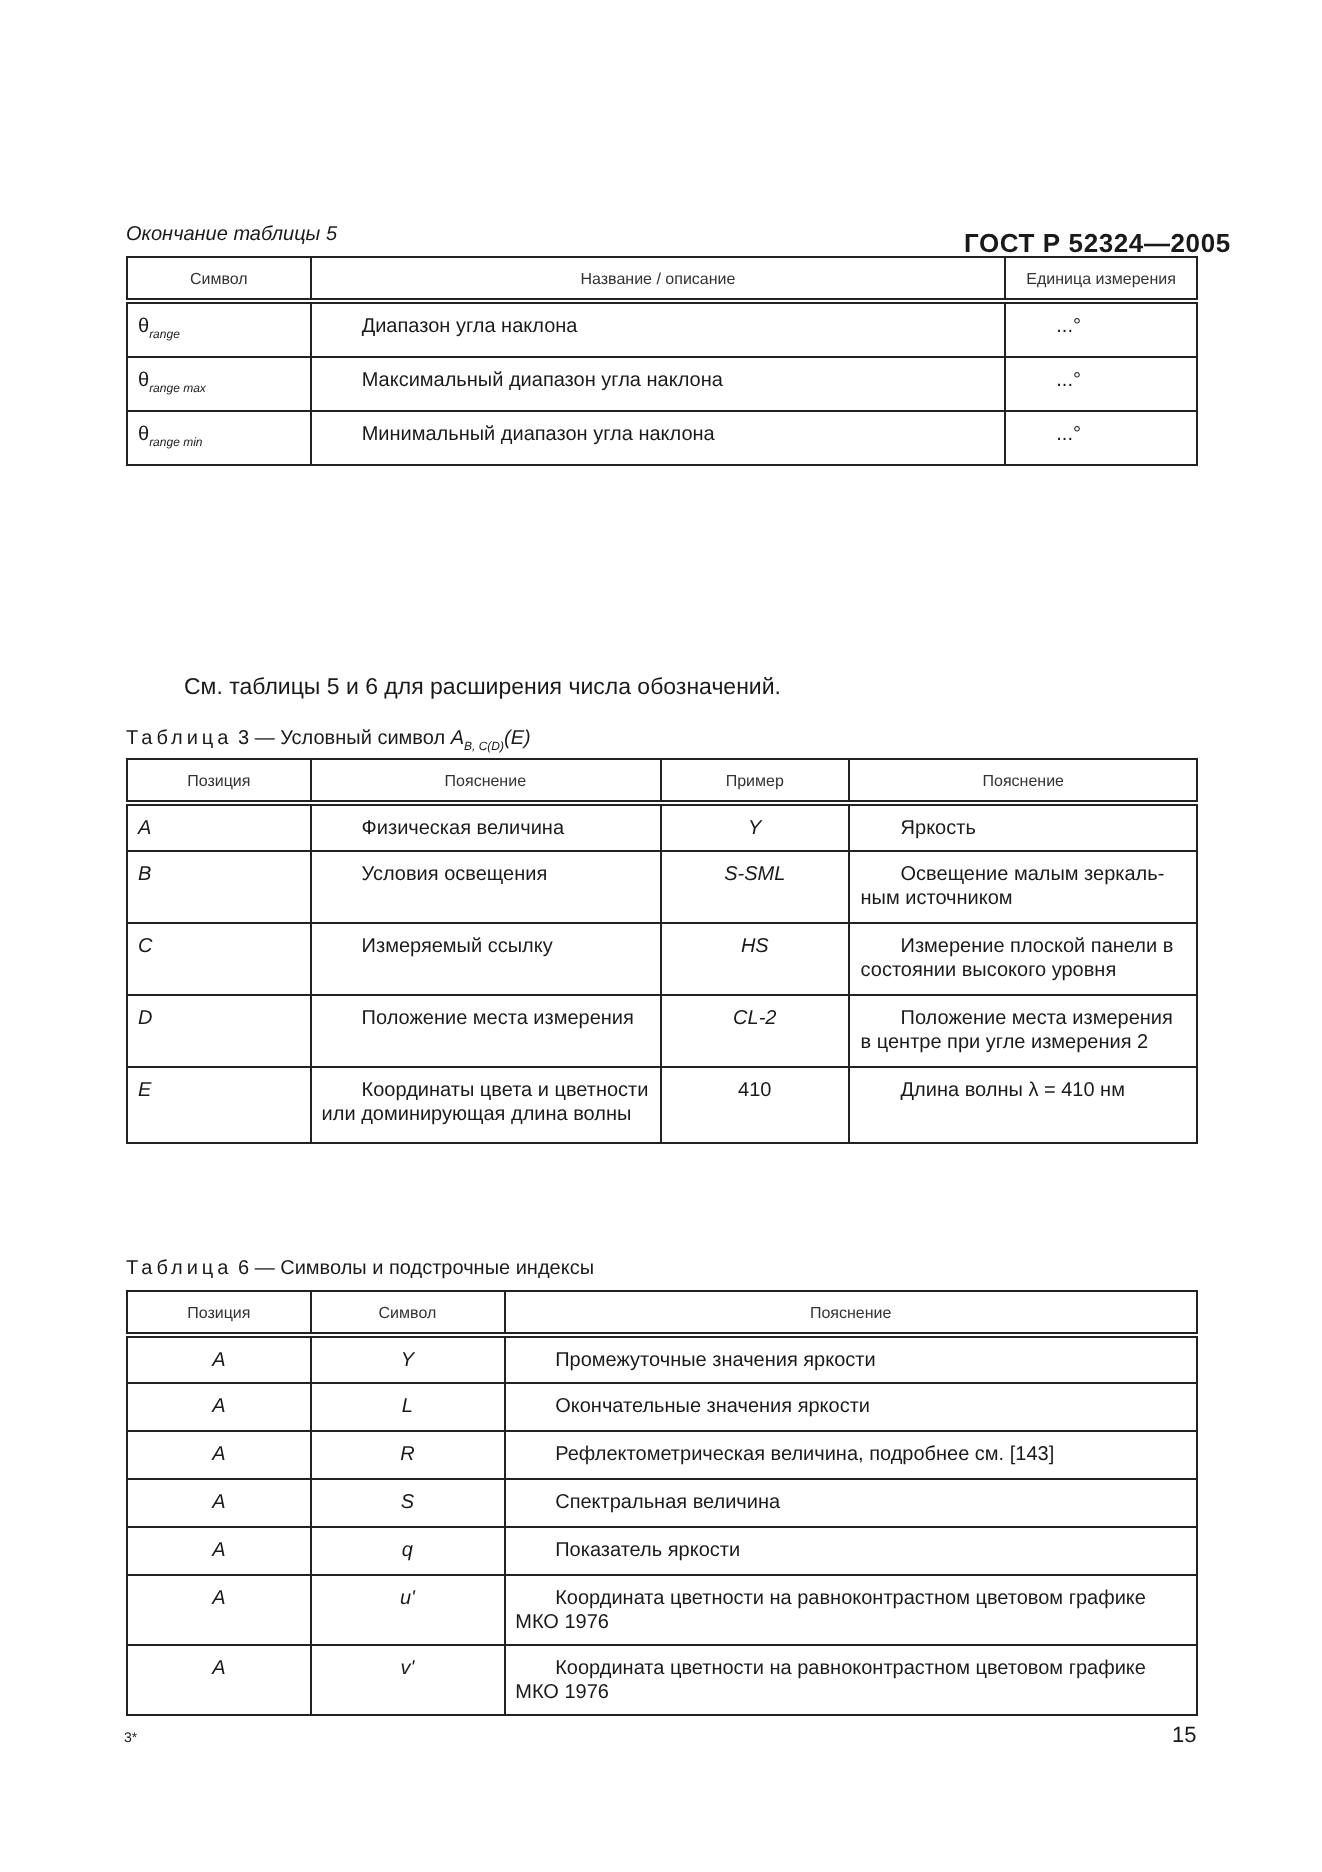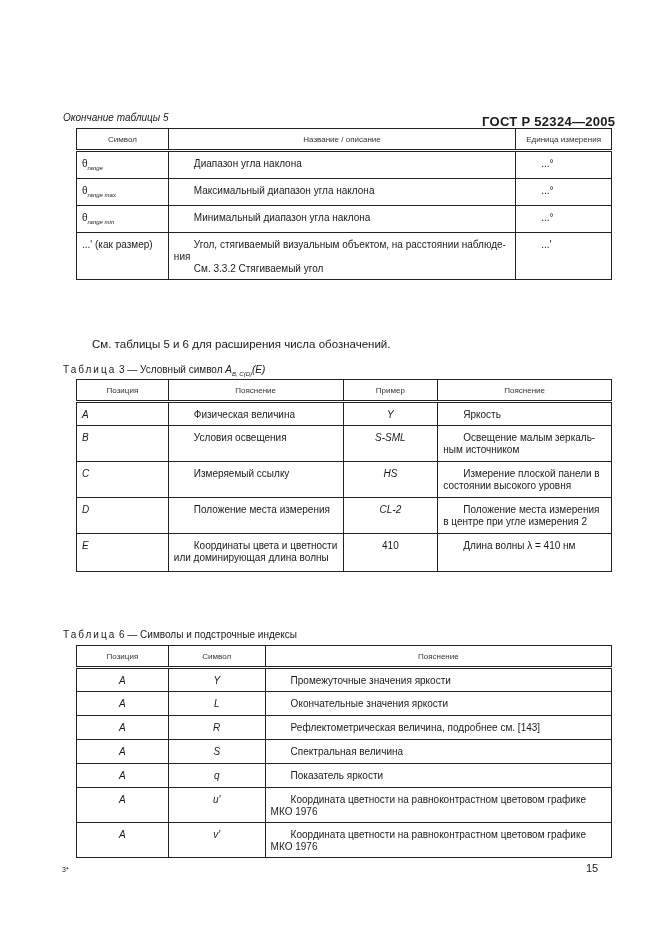--- a/index.html
+++ b/index.html
@@ -3,21 +3,21 @@
 <meta charset="utf-8">
 <style>
   html, body { margin: 0; padding: 0; background: #fff; }
   body { width: 661px; height: 936px; position: relative; overflow: hidden;
          font-family: "Liberation Sans", sans-serif; color: #1a1a1a; }
   .abs { position: absolute; }
   .doc-id { left: 482px; top: 80px; font-size: 13px; font-weight: bold; letter-spacing: 0.3px; margin-top: 34px; }
   .caption-it { font-style: italic; font-size: 10px; }
   .caption { font-size: 10px; }
   .spaced { letter-spacing: 2px; }
-  table { border-collapse: collapse; position: absolute; font-size: 10px; margin-left: 13px; }
+  table { border-collapse: collapse; position: absolute; font-size: 10px; }
   td, th { border: 1px solid #222; vertical-align: top; padding: 0; }
   th { font-weight: normal; font-size: 8px; color: #333; text-align: center; vertical-align: middle; height: 20px; }
   thead tr { border-bottom: 3px double #222; }
   .cell { padding: 6px 5px 4px 5px; line-height: 12px; }
   .ind { text-indent: 20px; }
   .it { font-style: italic; }
   .c { text-align: center; }
   .sub { font-size: 6px; font-style: italic; vertical-align: -3px; }
   .para { left: 92px; top: 338px; font-size: 11.5px; }
   .note { padding: 8px 6px; line-height: 14px; }
@@ -51,28 +51,20 @@
     </tr>
     <tr style="height:24px">
       <td class="cell"><span>θ</span><span class="sub">range max</span></td>
       <td class="cell ind">Максимальный диапазон угла наклона</td>
       <td class="cell ind">...°</td>
     </tr>
     <tr style="height:24px">
       <td class="cell"><span>θ</span><span class="sub">range min</span></td>
       <td class="cell ind">Минимальный диапазон угла наклона</td>
       <td class="cell ind">...°</td>
-    </tr>
-    <tr style="height:44px">
-      <td class="cell">...' (как размер)</td>
-      <td class="cell">
-          <div class="ind">Угол, стягиваемый визуальным объектом, на расстоянии наблюде-ния</div>
-          <div class="ind">См. 3.3.2 Стягиваемый угол</div>
-        </td>
-      <td class="cell ind">...'</td>
     </tr>
   </tbody>
 </table>
 
 <div class="abs para">См. таблицы 5 и 6 для расширения числа обозначений.</div>
 
 <div class="abs caption" style="left:63px; top:364px;">
   <span class="spaced">Таблица</span>
   <span>3 — Условный символ </span><span class="it">A</span><span class="sub">B, C(D)</span><span class="it">(E)</span>
 </div>

